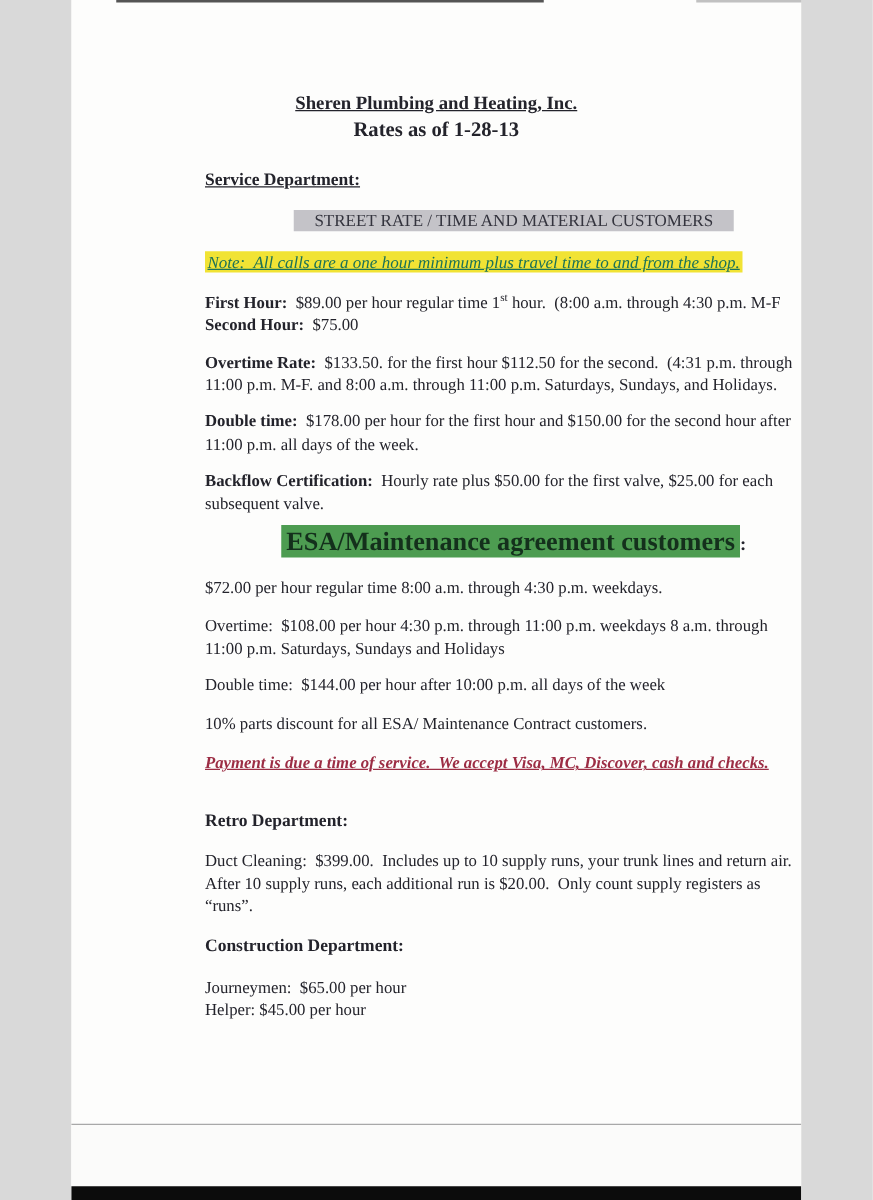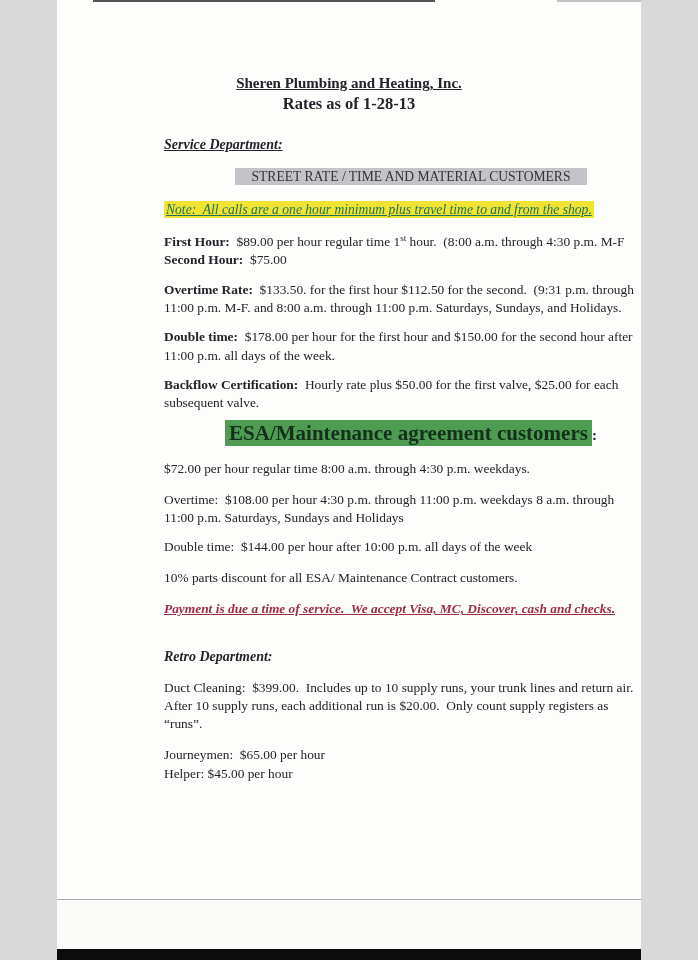--- a/index.html
+++ b/index.html
@@ -41,21 +41,21 @@
   .company-title {
     margin: 0; font-size: 15px; font-weight: bold; text-decoration: underline;
     line-height: 18px;
   }
   .rates-date { margin: 2px 0 0 0; font-size: 16.5px; font-weight: bold; line-height: 20px; }
 
   .content { margin-left: 107px; width: 494px; }
 
   p, .para { margin: 0; white-space: pre-wrap; }
 
-  .dept-heading { font-weight: bold; font-size: 14px; font-style: italic; }
+  .dept-heading { font-weight: bold; font-size: 14px; }
   .dept-heading.underlined .heading-text { text-decoration: underline; }
 
   .center { text-align: center; }
 
   .hl-gray {
     background: var(--gray-highlight, #c4c3c8);
     color: var(--gray-highlight-text, #34343e);
     padding: 1px 17px;
     font-size: 13.6px;
   }
@@ -111,21 +111,21 @@
   <div class="content">
 
     <p class="dept-heading underlined m-service"><span class="heading-text">Service Department:</span></p>
 
     <p class="center m-banner"><span class="hl-gray">STREET RATE / TIME AND MATERIAL CUSTOMERS</span></p>
 
     <p class="m-note"><span class="hl-yellow">Note:  All calls are a one hour minimum plus travel time to and from the shop.</span></p>
 
     <div class="para m-hours"><b class="lbl">First Hour:</b><span>  $89.00 per hour regular time 1</span><sup class="ord">st</sup><span> hour.  (8:00 a.m. through 4:30 p.m. M-F</span><br><b class="lbl">Second Hour:</b><span>  $75.00</span></div>
 
-    <div class="para m-std"><b class="lbl">Overtime Rate:</b><span>  $133.50. for the first hour $112.50 for the second.  (9:31 p.m. through
+    <div class="para m-std"><b class="lbl">Overtime Rate:</b><span>  $133.50. for the first hour $112.50 for the second.  (4:31 p.m. through
 11:00 p.m. M-F. and 8:00 a.m. through 11:00 p.m. Saturdays, Sundays, and Holidays.</span></div>
 
     <div class="para m-tight"><b class="lbl">Double time:</b><span>  $178.00 per hour for the first hour and $150.00 for the second hour after
 11:00 p.m. all days of the week.</span></div>
 
     <div class="para m-tight"><b class="lbl">Backflow Certification:</b><span>  Hourly rate plus $50.00 for the first valve, $25.00 for each
 subsequent valve.</span></div>
 
     <p class="center esa-banner-line m-std"><span class="hl-green">ESA/Maintenance agreement customers</span><span>:</span></p>
 
@@ -139,20 +139,21 @@
     <p class="m-wide">10% parts discount for all ESA/ Maintenance Contract customers.</p>
 
     <p class="payment-line m-wide">Payment is due a time of service.  We accept Visa, MC, Discover, cash and checks.</p>
 
     <p class="dept-heading m-retro"><span class="heading-text">Retro Department:</span></p>
 
     <p class="m-wide">Duct Cleaning:  $399.00.  Includes up to 10 supply runs, your trunk lines and return air.
 After 10 supply runs, each additional run is $20.00.  Only count supply registers as
 “runs”.</p>
 
+    <p class="dept-heading m-constr"><span class="heading-text">Construction Department:</span></p>
 
     <div class="para m-wide"><span>Journeymen:  $65.00 per hour</span><br><span>Helper: $45.00 per hour</span></div>
 
   </div>
 
   <div class="page-edge-line"></div>
   <div class="below-edge"></div>
   <div class="bottom-scan-band"></div>
 
 </div>

